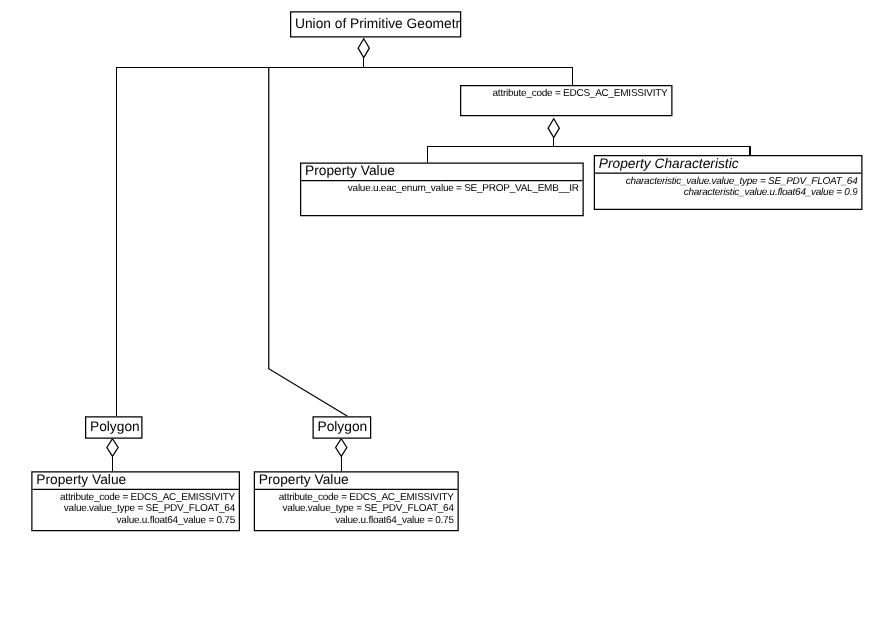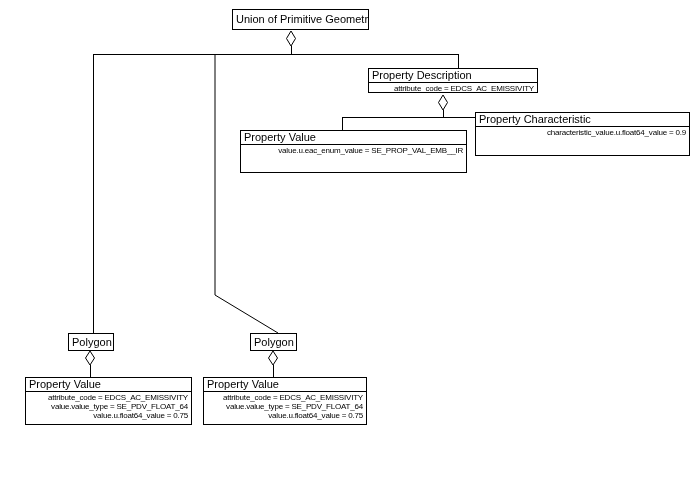--- a/index.html
+++ b/index.html
@@ -80,36 +80,36 @@
     <line x1="90" y1="365" x2="90" y2="378"></line>
     <polygon points="273,351 277.5,358 273,365 268.5,358" fill="#ffffff" shape-rendering="auto"></polygon>
     <line x1="273" y1="365" x2="273" y2="378"></line>
   </svg>
 
   <div class="uml-box title-only" style="left:232px; top:9px; width:137px; height:21px;">
     <div class="uml-title">Union of Primitive Geometry</div>
   </div>
 
   <div class="uml-box" style="left:368px; top:68px; width:170px; height:25px;">
-    <div class="uml-title underlined">Property Description</div>
     <div class="uml-attrs">
       <div class="uml-attr">attribute_code = EDCS_AC_EMISSIVITY</div>
     </div>
   </div>
 
   <div class="uml-box" style="left:240px; top:130px; width:227px; height:43px;">
     <div class="uml-title underlined">Property Value</div>
     <div class="uml-attrs">
       <div class="uml-attr">value.u.eac_enum_value = SE_PROP_VAL_EMB__IR</div>
     </div>
   </div>
 
-  <div class="uml-box" style="left:475px; top:112px; width:215px; height:44px;">
+  <div class="uml-box" style="left:475px; top:124px; width:215px; height:44px;font-style:italic;">
     <div class="uml-title underlined">Property Characteristic</div>
     <div class="uml-attrs">
+      <div class="uml-attr">characteristic_value.value_type = SE_PDV_FLOAT_64</div>
       <div class="uml-attr">characteristic_value.u.float64_value = 0.9</div>
     </div>
   </div>
 
   <div class="uml-box title-only" style="left:68px; top:333px; width:46px; height:18px;">
     <div class="uml-title">Polygon</div>
   </div>
 
   <div class="uml-box title-only" style="left:250px; top:333px; width:47px; height:18px;">
     <div class="uml-title">Polygon</div>

